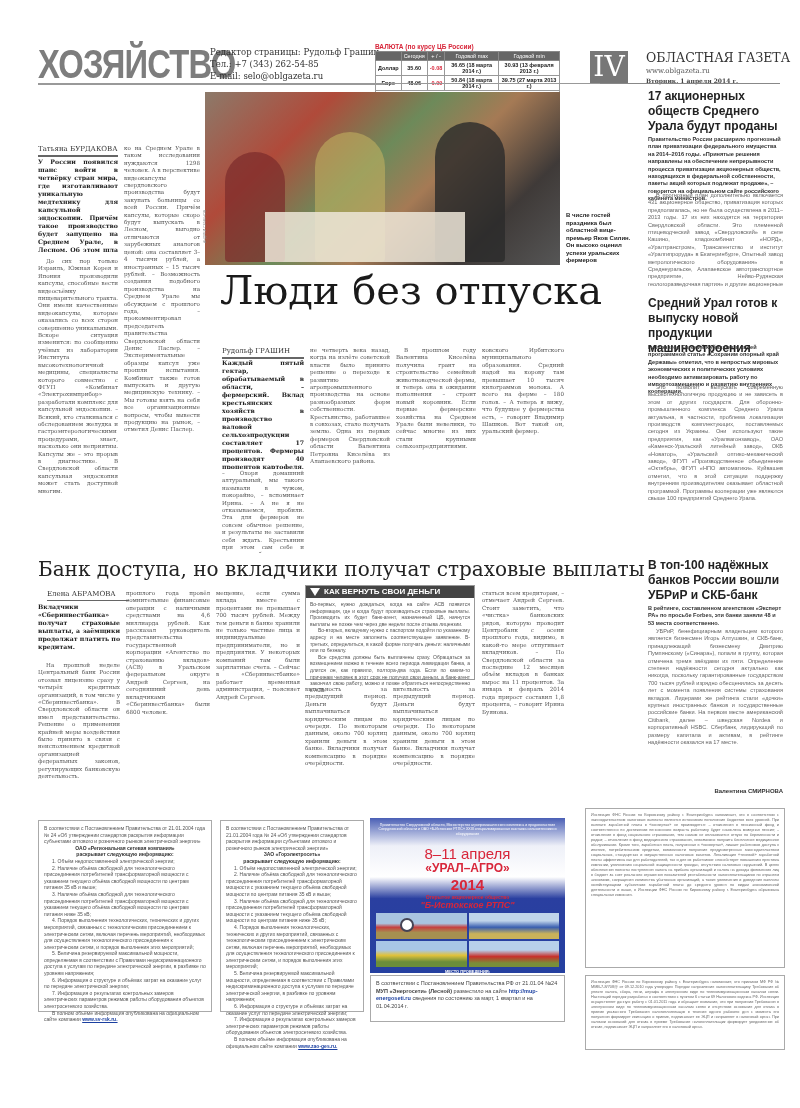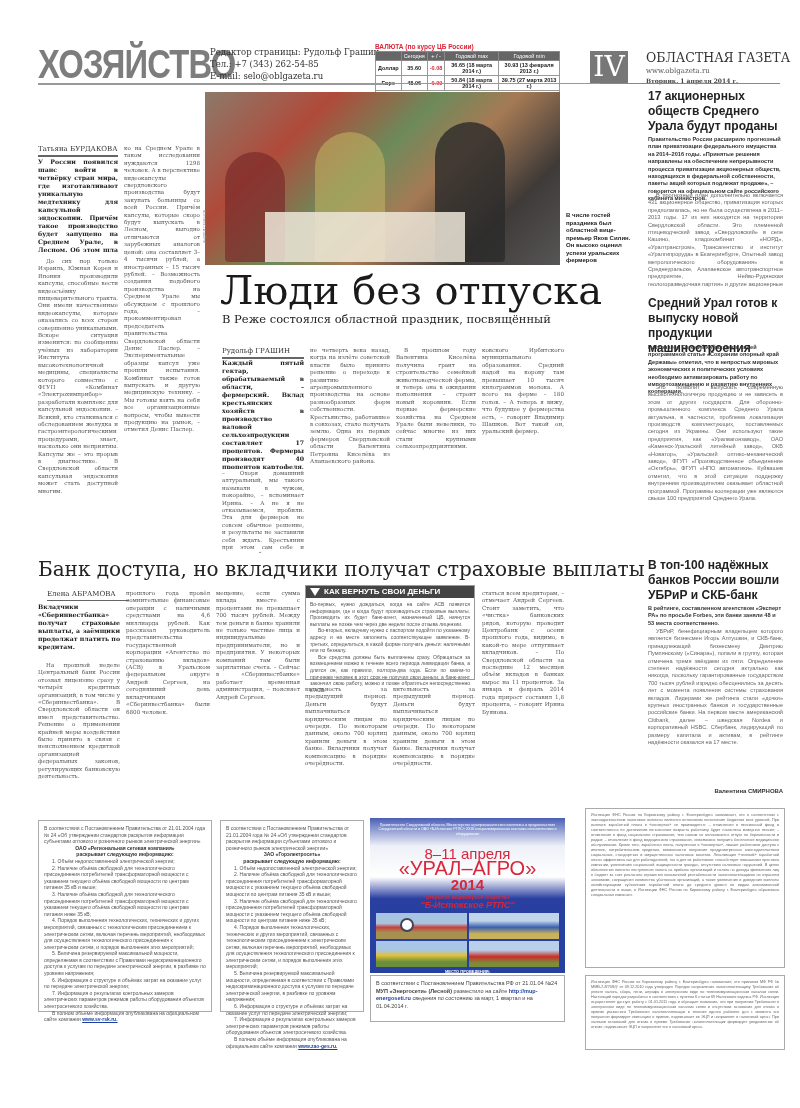--- a/index.html
+++ b/index.html
@@ -40,21 +40,21 @@
 .box-kak{left:305px;top:585px;width:170px;height:95px;border:1px solid #999}
 .box-kak .hd{background:#444;color:#fff;font-family:"Liberation Sans",sans-serif;font-weight:bold;font-size:8px;height:12px;line-height:12px;padding-left:18px;position:relative}
 .box-kak .hd .tri{position:absolute;left:4px;top:2px;width:0;height:0;border-left:5px solid transparent;border-right:5px solid transparent;border-top:8px solid #fff}
 .box-kak .bd{font-family:"Liberation Sans",sans-serif;font-size:5px;line-height:6.6px;color:#555;padding:3px 4px;text-align:justify}
 .notice{border:1px solid #aaa;padding:4px 5px;font-family:"Liberation Sans",sans-serif;font-size:5px;line-height:6.6px;color:#555}
 .notice .ctr{text-align:center;font-weight:bold;color:#333}
 .notice a{color:#1a3fa0;font-weight:bold;text-decoration:underline}
 .ad{left:370px;top:818px;width:195px;height:155px;background:linear-gradient(180deg,#4a5fb5 0%,#eef0f8 18%,#ffffff 38%,#2a3fa0 52%,#2540a0 100%);overflow:hidden;text-align:center;font-family:"Liberation Sans",sans-serif}
 .ad .gov{font-size:3.6px;line-height:4.4px;color:#fff;padding-top:5px}
 .ad .dates{color:#d8263a;font-weight:normal;font-size:15px;line-height:12px;margin-top:12px}
-.ad .name{color:#d8263a;font-weight:normal;font-size:20px;line-height:17px}
+.ad .name{color:#d8263a;font-weight:bold;font-size:12px;line-height:17px}
 .ad .yr{color:#d8263a;font-weight:bold;font-size:15px;line-height:15px}
 .ad .co1{color:#d8263a;font-weight:bold;font-size:5px;margin-top:2px}
 .ad .co2{color:#d8263a;font-weight:bold;font-size:9px;font-style:italic}
 .ad .pics{display:grid;grid-template-columns:1fr 1fr;gap:2px;margin:3px 6px}
 .ad .pics div{height:26px}
 .ad .venue{font-size:3.4px;line-height:4.2px;color:#fff}
 .ad .venue b{font-size:4px}
 .ad .logo{position:absolute;left:30px;top:100px;width:14px;height:14px;border:2px solid #445;border-radius:50%;background:#fff}
 .mup{left:370px;top:975px;width:195px;height:47px;border:1px solid #aaa;padding:4px 5px;font-family:"Liberation Sans",sans-serif;font-size:5.5px;line-height:7.5px;color:#444}
 .mup a{color:#1a3fa0;font-weight:bold}
@@ -119,21 +119,20 @@
   <div class="p1"></div>
   <div class="p2"></div>
   <div class="p3"></div>
   <div class="table"></div>
 </div>
 <div class="abs" style="left:203px;top:210px;font-size:3.5px;color:#888;writing-mode:vertical-rl;transform:rotate(180deg);font-family:'Liberation Sans',sans-serif;">АНДРЕЙ СЕМЁНОВ</div>
 <div class="abs caption">В числе гостей праздника был областной вице-премьер Яков Силин. Он высоко оценил успехи уральских фермеров</div>
 
 <div class="abs h-lyudi">Люди без отпуска</div>
 <div class="abs sub-lyudi">
-  <div>В Реже состоялся областной праздник, посвящённый</div>
 </div>
 <div class="abs byline" style="left:222px;top:347px;width:82px;">Рудольф ГРАШИН</div>
 <div class="abs col lead" style="left:222px;top:359px;width:82px;height:110px;">Каждый пятый гектар, обрабатываемый в области, – фермерский. Вклад крестьянских хозяйств в производство валовой сельхозпродукции составляет 17 процентов. Фермеры производят 40 процентов картофеля, 32 процента овощей и 17 процентов зерна. Так что на крестьянском празднике в Реже, приуроченном к юбилею фермерского движения, было кого чествовать.</div>
 <div class="abs col" style="left:222px;top:470px;width:82px;height:83px;">– Охоря домашний алтуральный, мы такого называли в чужом, покорайно, – вспоминает Ирина. – А не я не отказываемся, пробили. Эта для фермеров не совсем обычное решение, и результаты не заставили себя ждать. Крестьянин при этом сам себе и хозяин, и работник.</div>
 <div class="abs col" style="left:310px;top:347px;width:80px;height:206px;">не четверть века назад, когда на излёте советской власти было принято решение о переходе к развитию агропромышленного производства на основе разнообразных форм собственности. Крестьянство, работавшее в совхозах, стало получать землю. Одна из первых фермеров Свердловской области Валентина Петровна Киселёва из Алапаевского района.</div>
 <div class="abs col" style="left:396px;top:347px;width:80px;height:206px;text-indent:8px;">В прошлом году Валентина Киселёва получила грант на строительство семейной животноводческой фермы, и теперь она в ожидании пополнения – строит новый коровник. Если первые фермерские хозяйства на Среднем Урале были невелики, то сейчас многие из них стали крупными сельхозпредприятиями.</div>
 <div class="abs col" style="left:482px;top:347px;width:82px;height:206px;">ковского Ирбитского муниципального образования. Средний надой на корову там превышает 10 тысяч килограммов молока. А всего на ферме – 180 голов. – А теперь я вижу, что будущее у фермерства есть, – говорит Владимир Шашков. Вот такой он, уральский фермер.</div>
 
 <div class="abs" style="left:600px;top:83px;width:180px;height:1px;background:#888;"></div>
 <div class="abs sidebar-h" style="left:648px;top:89px;width:135px;">17 акционерных обществ Среднего Урала будут проданы</div>

